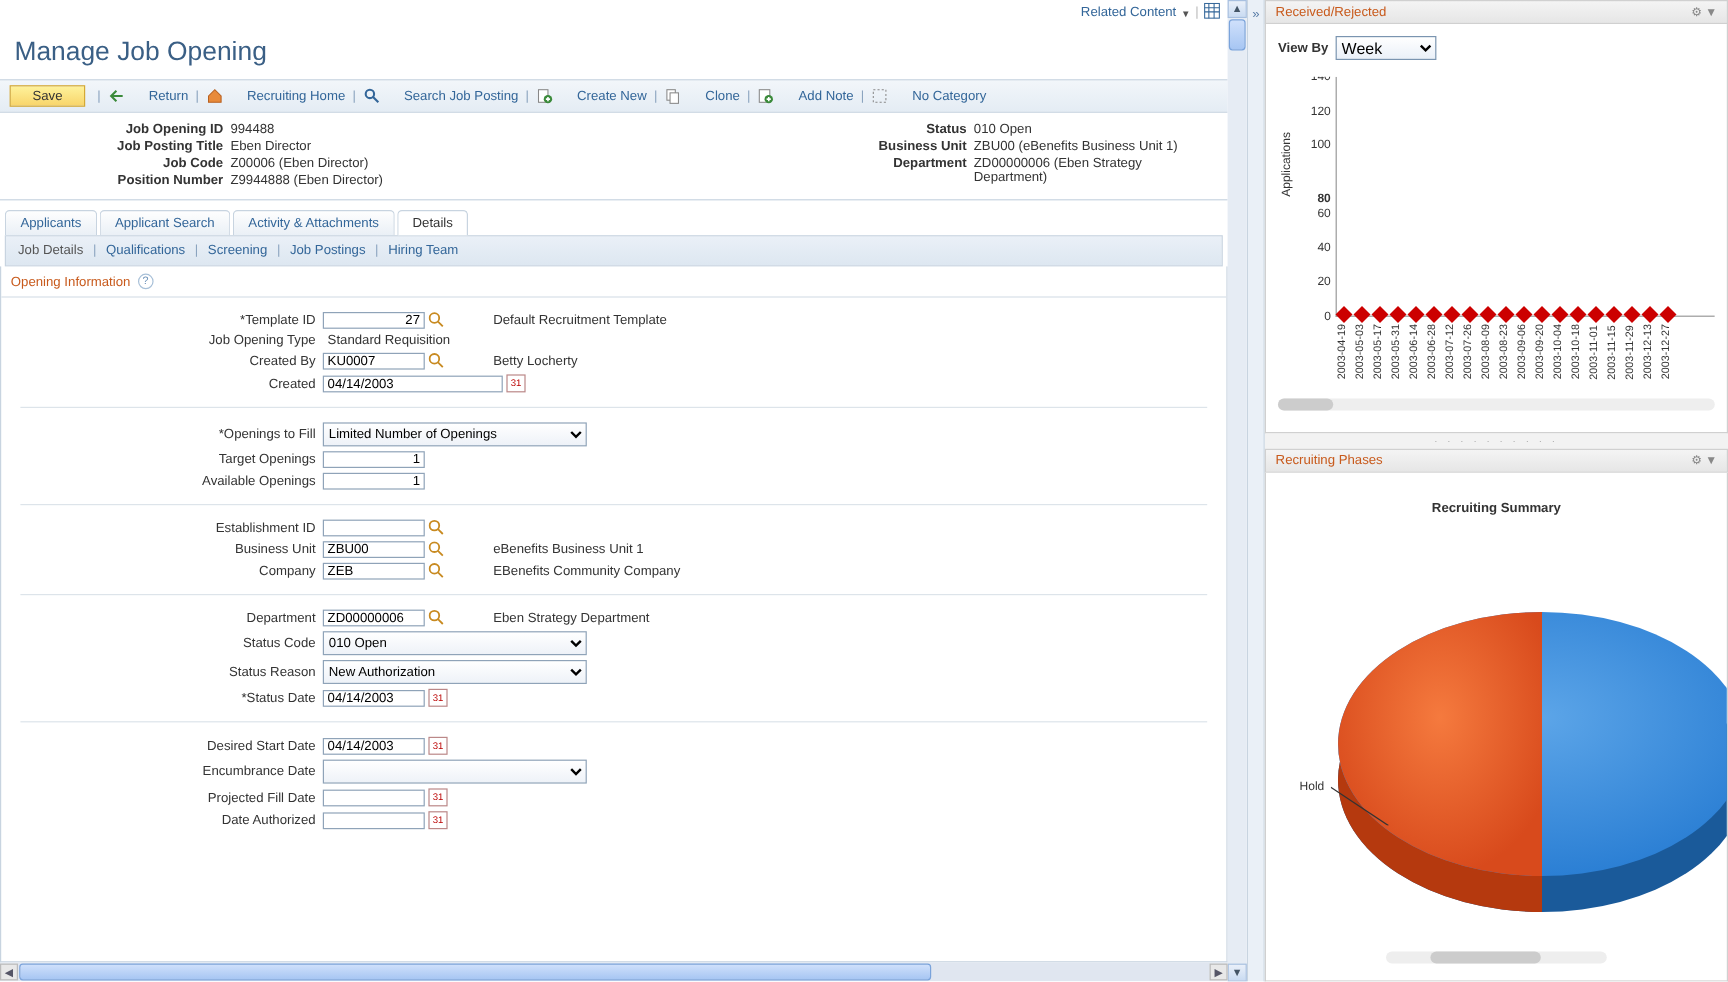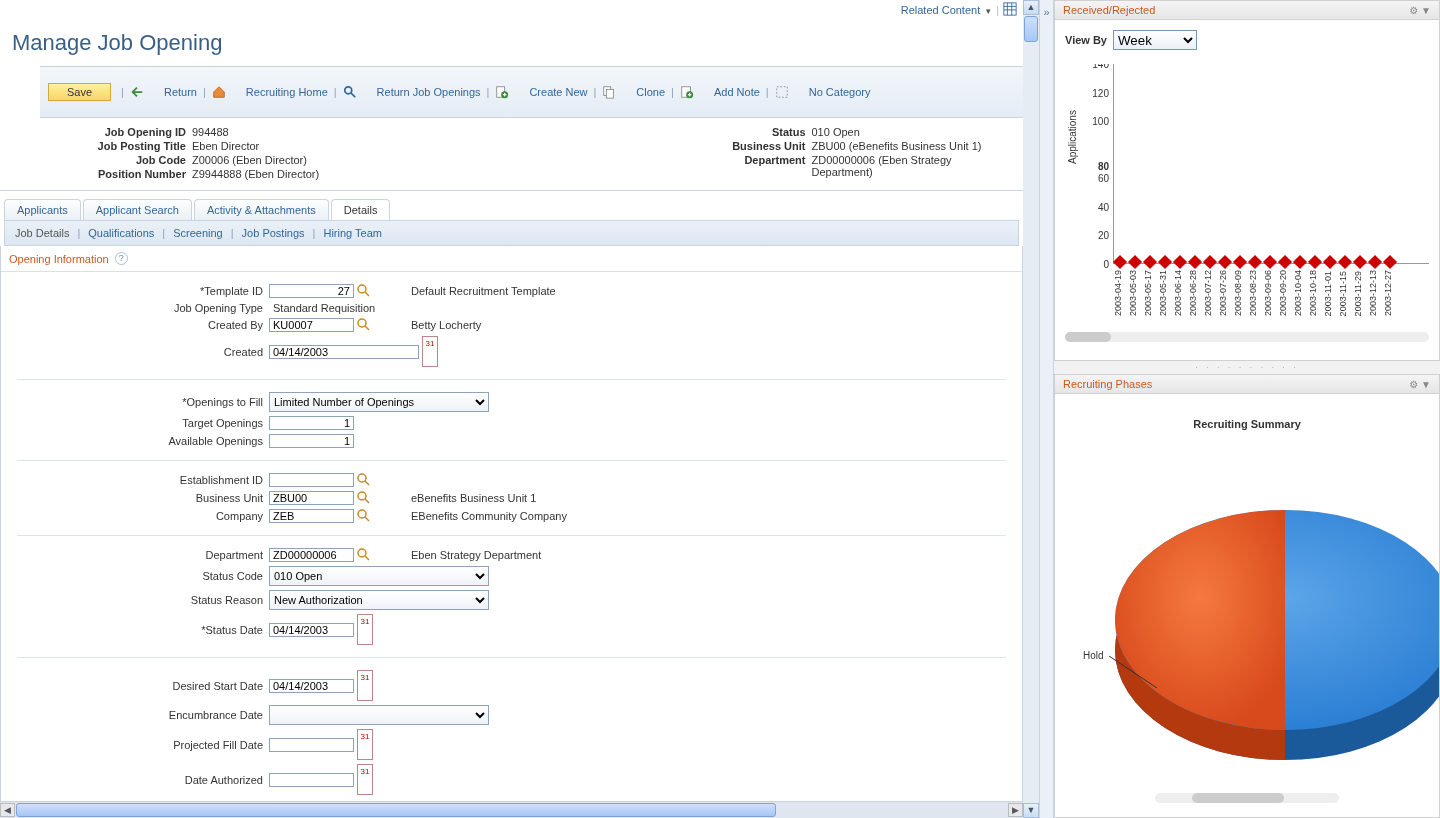--- a/index.html
+++ b/index.html
@@ -43,25 +43,24 @@
   .page-title {
     font-size: 22px;
     color: #3a5f85;
     font-weight: normal;
     padding: 12px 0 10px 12px;
   }
   .toolbar {
     display: flex;
     align-items: center;
     gap: 6px;
-    padding: 16px 8px;
+    padding: 4px 8px;
     background: linear-gradient(#f2f6fa, #e4ecf4);
     border-top: 1px solid #c8d4e0;
     border-bottom: 1px solid #c8d4e0;
-    margin-left: 40px;
   }
   .toolbar .sep { color: #8ba4bf; }
   .tb-link { color: #336699; text-decoration: none; display: inline-flex; align-items: center; gap: 20px; }
   .save-btn {
     background: linear-gradient(#fef29b, #f8d56b);
     border: 1px solid #d4a935;
     color: #333;
     padding: 2px 18px;
     font-size: 11px;
     margin-right: 4px;
@@ -158,21 +157,21 @@
     font-size: 11px;
     height: 20px;
     background: linear-gradient(#fff,#eef2f8);
   }
   .form-row .desc { margin-left: 40px; color: #333; }
   .form-row .static { padding-left: 4px; }
   .lookup-icon {
     width: 14px; height: 14px; display: inline-block; margin-left: 3px; cursor: pointer; vertical-align: middle;
   }
   .cal-icon {
-    width: 16px; height: 31px; display: inline-block; margin-left: 3px; cursor: pointer; vertical-align: middle;
+    width: 16px; height: 15px; display: inline-block; margin-left: 3px; cursor: pointer; vertical-align: middle;
     background: #fff; border:1px solid #b88; font-size:8px; color:#b00; text-align:center; line-height:13px;
   }
   hr.fdiv { border: none; border-top: 1px solid #dde4ea; margin: 12px 8px; }
 
   .horiz-scroll {
     height: 16px;
     background: #e0e6f0;
     position: relative;
     display: flex;
     align-items: center;
@@ -305,21 +304,21 @@
                 <path d="M2 8 L8 2 L14 8 V14 H2 Z" fill="#e88a3a" stroke="#b86020"></path>
               </svg></span>
           <span>Recruiting Home</span>
         </a>
         <span class="sep">|</span>
         <a class="tb-link" href="#">
           <span><svg class="icon-svg" viewBox="0 0 16 16">
                 <circle cx="6" cy="6" r="4" fill="none" stroke="#336699" stroke-width="2"></circle>
                 <line x1="9" y1="9" x2="14" y2="14" stroke="#336699" stroke-width="2"></line>
               </svg></span>
-          <span>Return Job Openings</span>
+          <span>Search Job Posting</span>
         </a>
         <span class="sep">|</span>
         <a class="tb-link" href="#">
           <span><svg class="icon-svg" viewBox="0 0 16 16">
                 <rect x="2" y="2" width="9" height="12" fill="#fff" stroke="#888"></rect>
                 <circle cx="11" cy="11" r="4" fill="#3a8a3a"></circle>
                 <line x1="11" y1="9" x2="11" y2="13" stroke="#fff" stroke-width="1.5"></line>
                 <line x1="9" y1="11" x2="13" y2="11" stroke="#fff" stroke-width="1.5"></line>
               </svg></span>
           <span>Create New</span>

